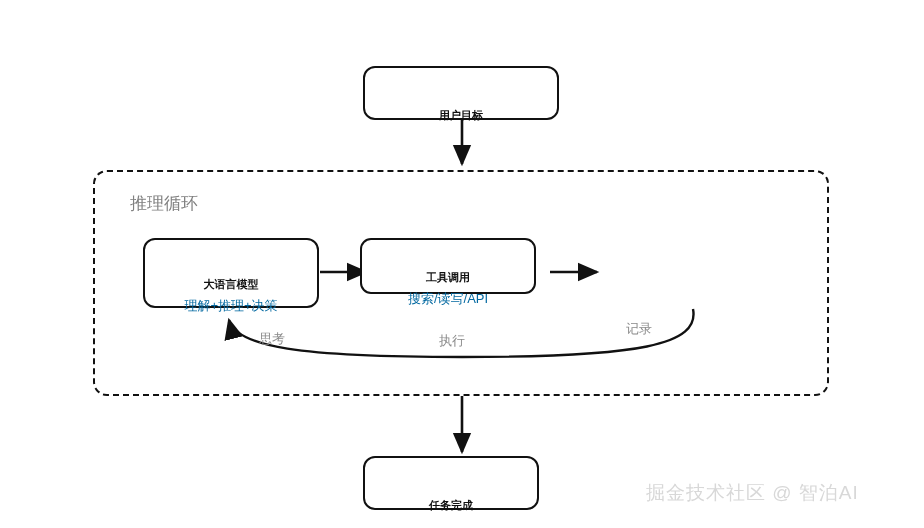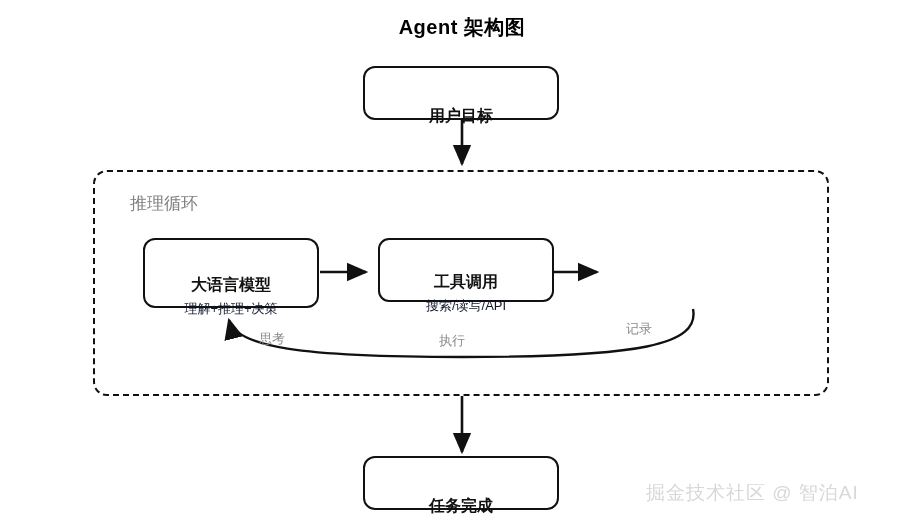--- a/index.html
+++ b/index.html
@@ -40,43 +40,43 @@
     box-sizing: border-box;
     background: #ffffff;
     border: 2.5px solid #111111;
     border-radius: 12px;
     display: flex;
     flex-direction: column;
     align-items: center;
     justify-content: center;
   }
   .node .node-title {
-    font-size: 16px;
+    font-size: 11px;
     font-weight: bold;
     color: #111111;
     line-height: 1.25;
     margin-top: 46px;
   }
   .node .node-sub {
     font-size: 13px;
-    color: #0f172a;
+    color: #0369a1;
     margin-top: 6px;
     line-height: 1.2;
   }
 
   #node-user-goal {
     left: 363px;
     top: 66px;
     width: 196px;
     height: 54px;
   }
   #node-task-done {
     left: 363px;
     top: 456px;
-    width: 196px;
+    width: 176px;
     height: 54px;
   }
 
   #loop-container {
     position: absolute;
     left: 93px;
     top: 170px;
     width: 736px;
     height: 226px;
     box-sizing: border-box;
@@ -86,21 +86,21 @@
   }
   #loop-label {
     position: absolute;
     left: 130px;
     top: 192px;
     font-size: 17px;
     color: #808080;
   }
 
   #node-llm   { left: 143px; top: 238px; width: 176px; height: 70px; text-align: right; }
-  #node-tool  { left: 378px; top: 238px; width: 176px; height: 64px; border-radius: 11px; }
+  #node-tool  { left: 360px; top: 238px; width: 176px; height: 56px; border-radius: 11px; }
   #node-mem   { left: 604px; top: 238px; width: 176px; height: 70px; }
 
   .edge-label {
     position: absolute;
     font-size: 13px;
     color: #8a8a8a;
     white-space: nowrap;
     font-family: Liberation Serif, serif;
   }
   #edge-label-think  { left: 259px; top: 330px; }
@@ -116,21 +116,20 @@
     white-space: nowrap;
     letter-spacing: 1px;
     user-select: none;
   }
 </style>
 </head>
 <body>
 
 <div id="canvas">
 
-  <div class="diagram-title">Agent 架构图</div>
 
   <svg id="svg-layer" viewBox="0 0 924 528" xmlns="http://www.w3.org/2000/svg">
     <defs>
       <marker id="arrowhead" markerWidth="9" markerHeight="9" refX="7.5" refY="4" orient="auto" markerUnits="strokeWidth">
         <path d="M0,0.4 L8.4,4 L0,7.6 z" fill="#111111"></path>
       </marker>
       <marker id="arrowhead-up" markerWidth="10" markerHeight="10" refX="8" refY="4.5" orient="auto" markerUnits="strokeWidth">
         <path d="M0,0.5 L9,4.5 L0,8.5 z" fill="#111111"></path>
       </marker>
     </defs>

